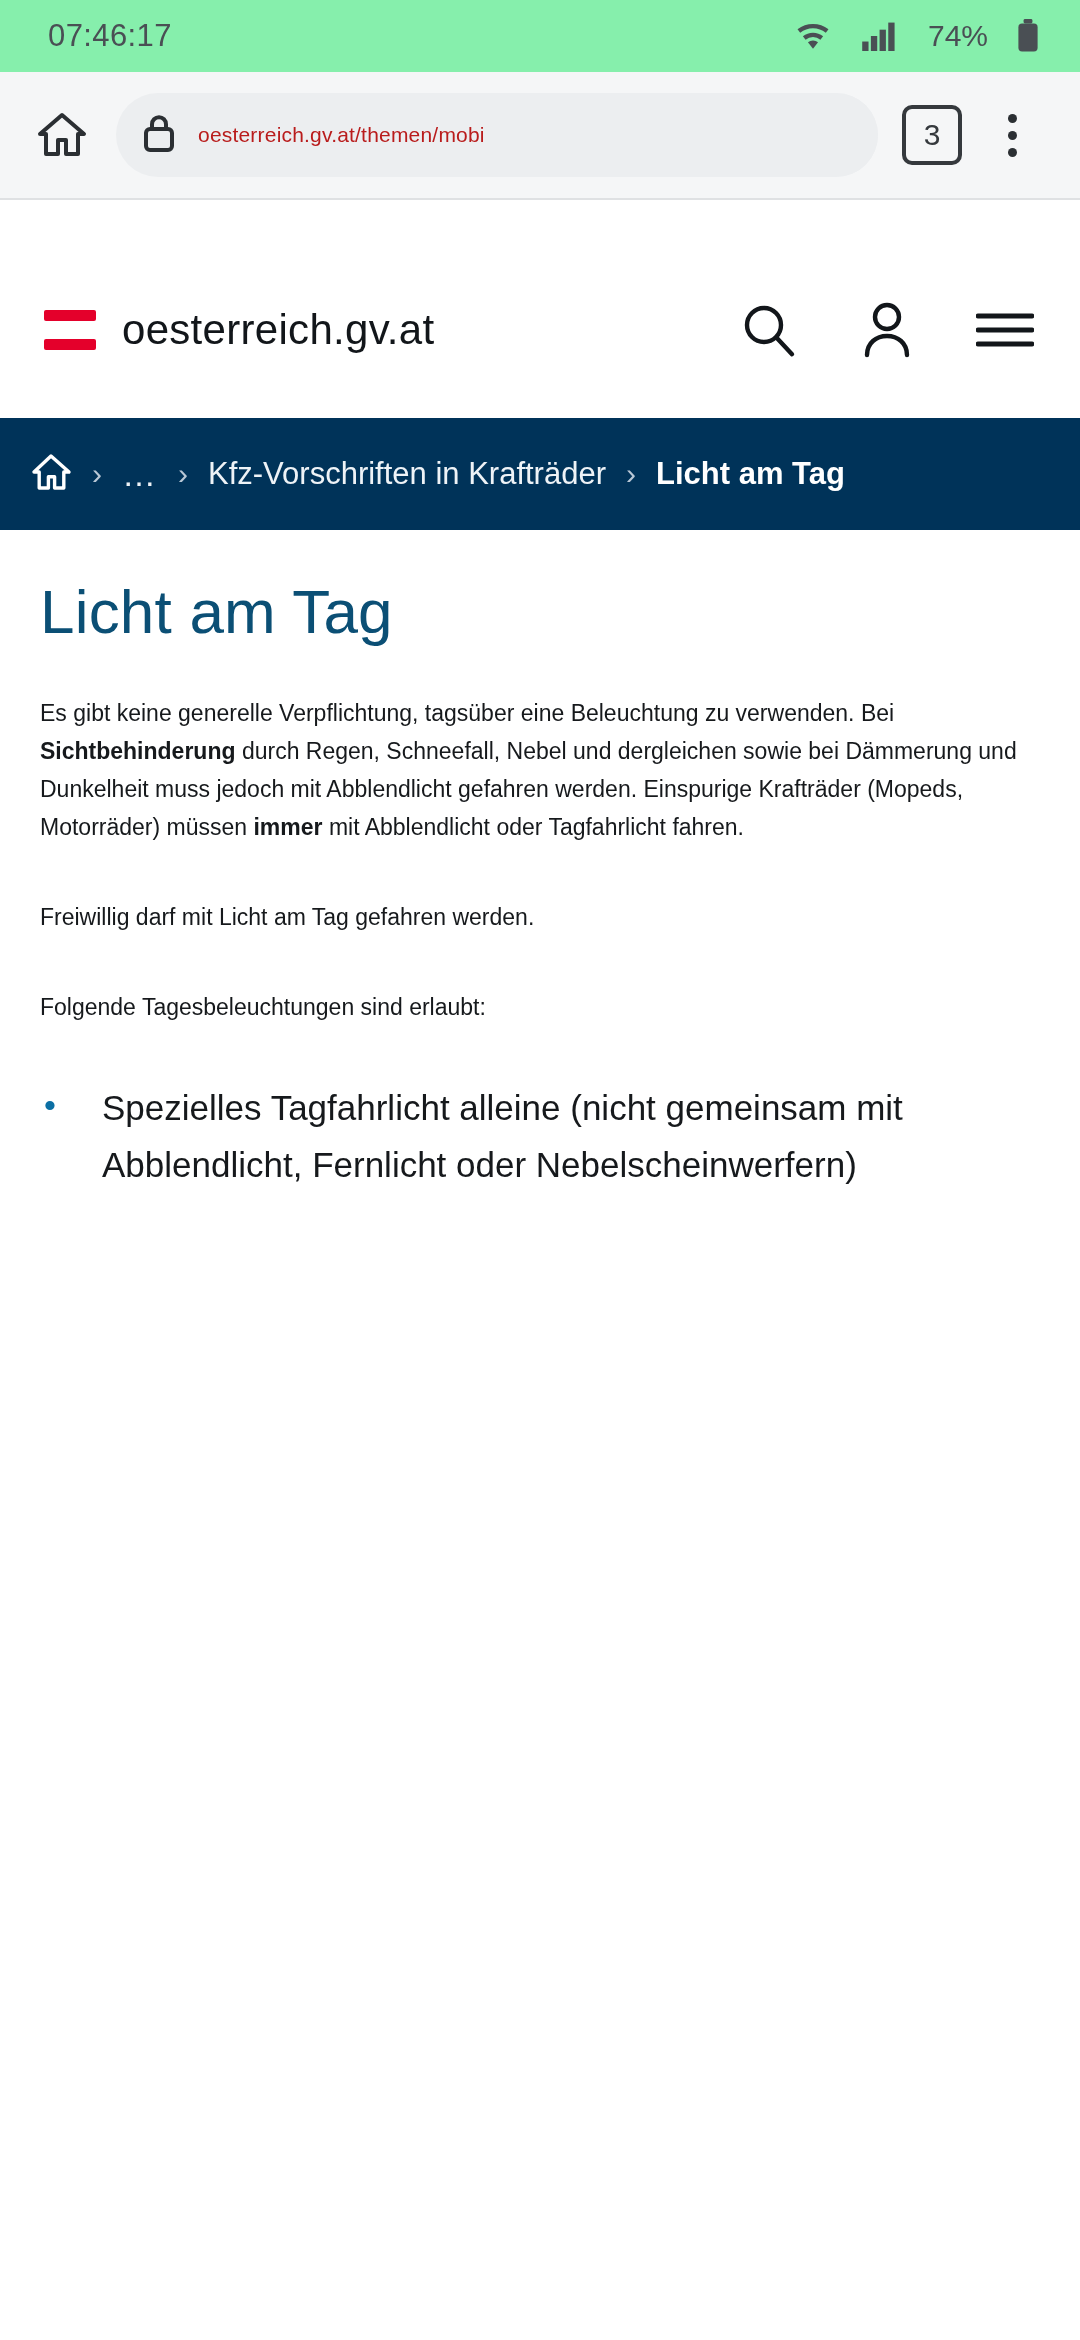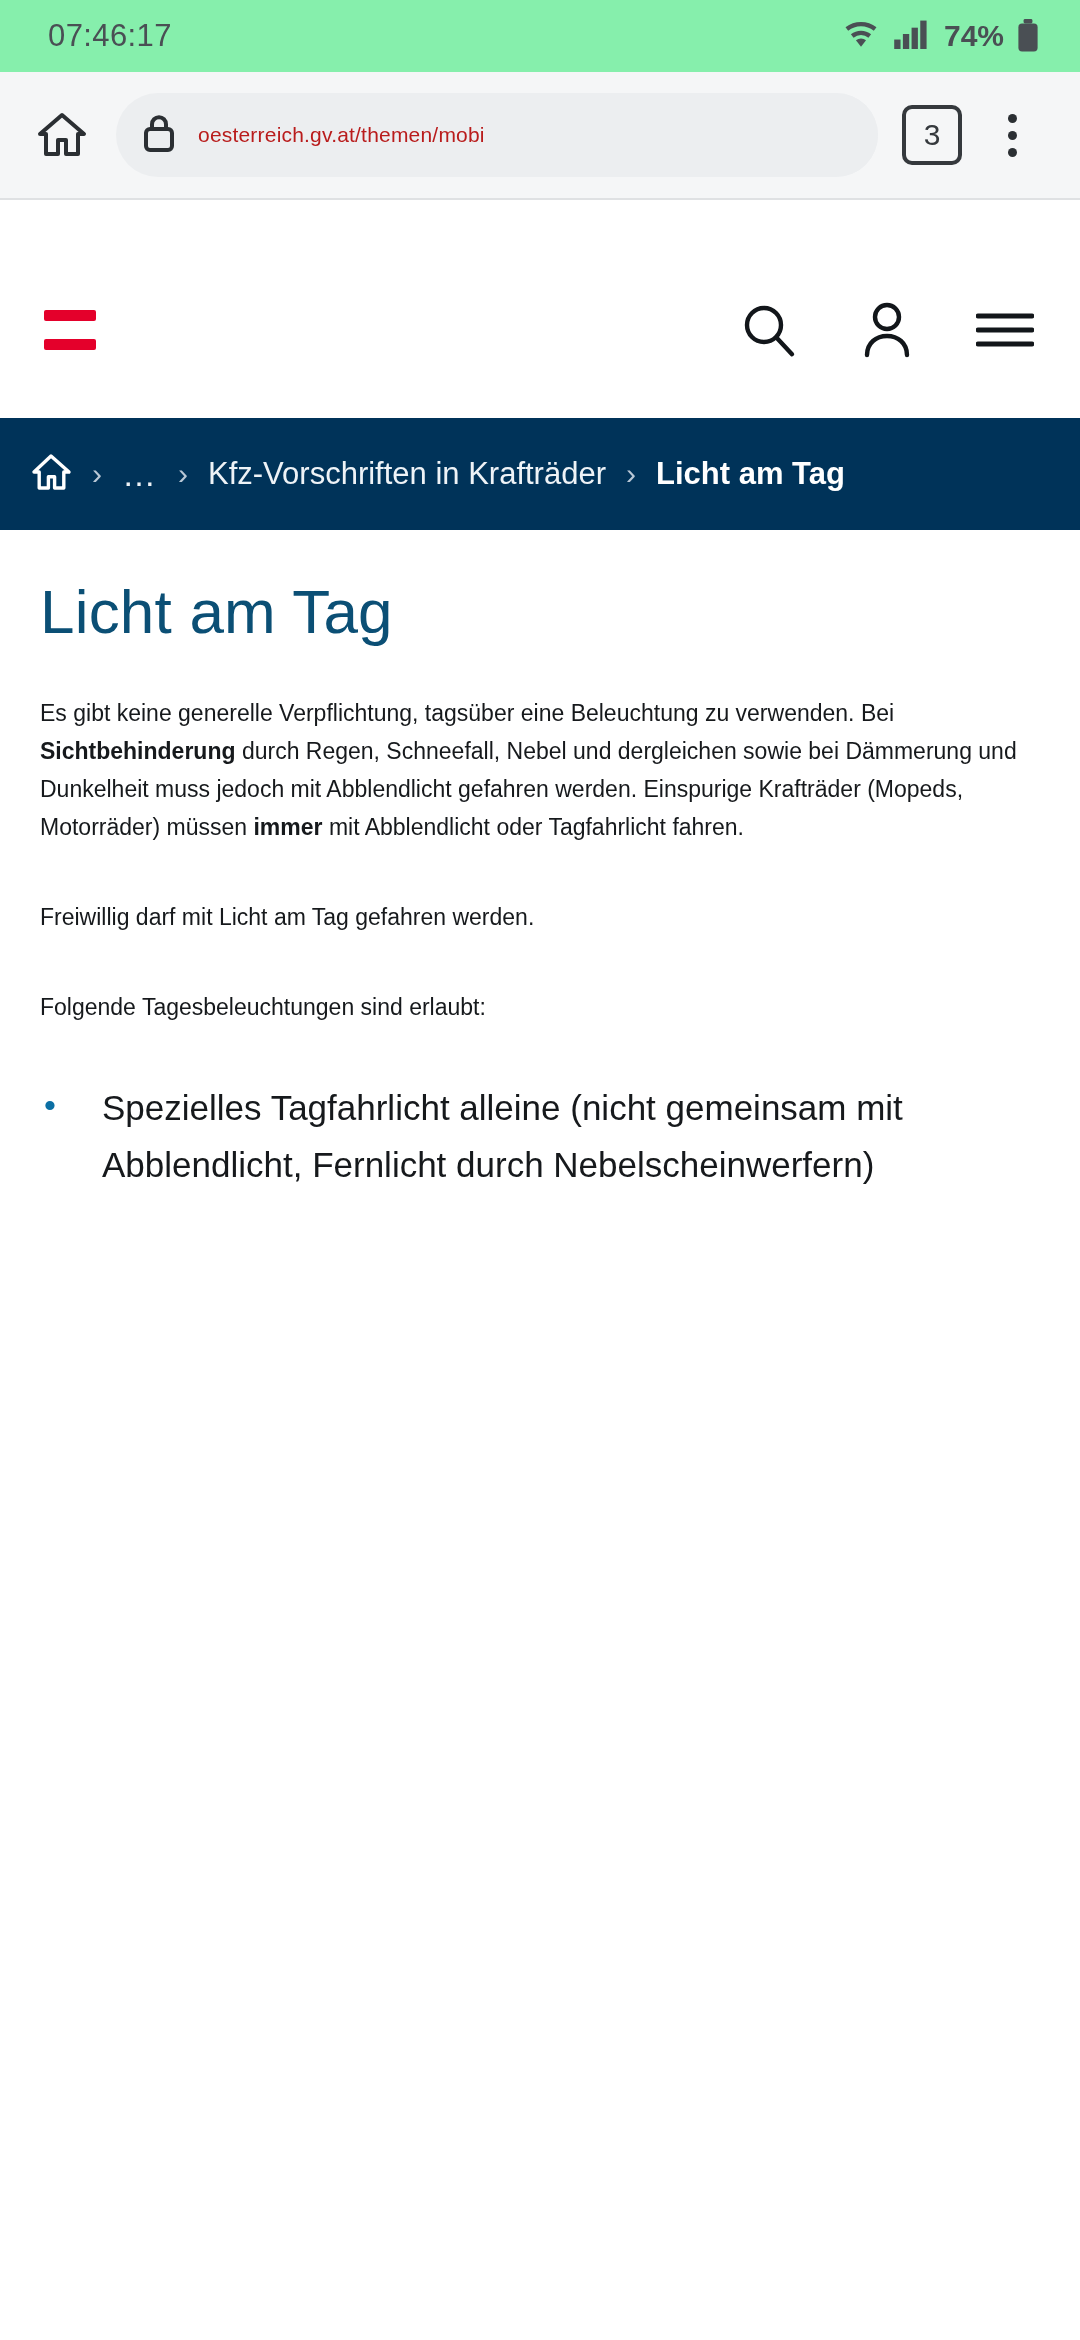--- a/index.html
+++ b/index.html
@@ -21,22 +21,22 @@
     justify-content: space-between;
     padding: 0 40px 0 48px;
   }
   .status-clock {
     font-size: 31px;
     color: #4a4f54;
     letter-spacing: .4px;
   }
   .status-right {
     display: flex;
-    gap: 12px;
-    font-weight: bold;
+    align-items: center;
+    gap: 28px;
   }
   .status-right svg { display: block; }
   .battery-text {
     font-size: 30px;
     color: #4a4f54;
     margin-left: 4px;
   }
 
   
   .browser-bar {
@@ -237,20 +237,21 @@
 <div class="chrome-divider"></div>
 <div class="page-gap"></div>
 
 <div class="site-header">
   <div class="brand">
     <span class="flag">
       <i></i>
         <i class="mid"></i>
         <i></i>
     </span>
+    <span class="brand-name">oesterreich.gv.at</span>
   </div>
   <div class="header-actions">
     <span class="hdr-icon">
       <svg width="58" height="58" viewBox="0 0 29 29">
         <circle cx="12" cy="12" r="8.5" fill="none" stroke="#12161a" stroke-width="2.2"></circle>
         <line x1="18.2" y1="18.2" x2="26" y2="26.6" stroke="#12161a" stroke-width="2.2" stroke-linecap="round"></line>
       </svg>
     </span>
     <span class="hdr-icon">
       <svg width="52" height="58" viewBox="0 0 26 29">
@@ -287,15 +288,15 @@
 
   <p class="body-text">
     <span>Es gibt keine generelle Verpflichtung, tagsüber eine Beleuchtung zu verwenden. Bei </span><b>Sichtbehinderung</b><span> durch Regen, Schneefall, Nebel und dergleichen sowie bei Dämmerung und Dunkelheit muss jedoch mit Abblendlicht gefahren werden. Einspurige Krafträder (Mopeds, Motorräder) müssen </span><b>immer</b><span> mit Abblendlicht oder Tagfahrlicht fahren.</span>
   </p>
 
   <p class="body-text">Freiwillig darf mit Licht am Tag gefahren werden.</p>
 
   <p class="body-text">Folgende Tagesbeleuchtungen sind erlaubt:</p>
 
   <ul class="bullets">
-    <li>Spezielles Tagfahrlicht alleine (nicht gemeinsam mit Abblendlicht, Fernlicht durch Nebelscheinwerfern)</li>
+    <li>Spezielles Tagfahrlicht alleine (nicht gemeinsam mit Abblendlicht, Fernlicht oder Nebelscheinwerfern)</li>
   </ul>
 </main>
 
 </body></html>

